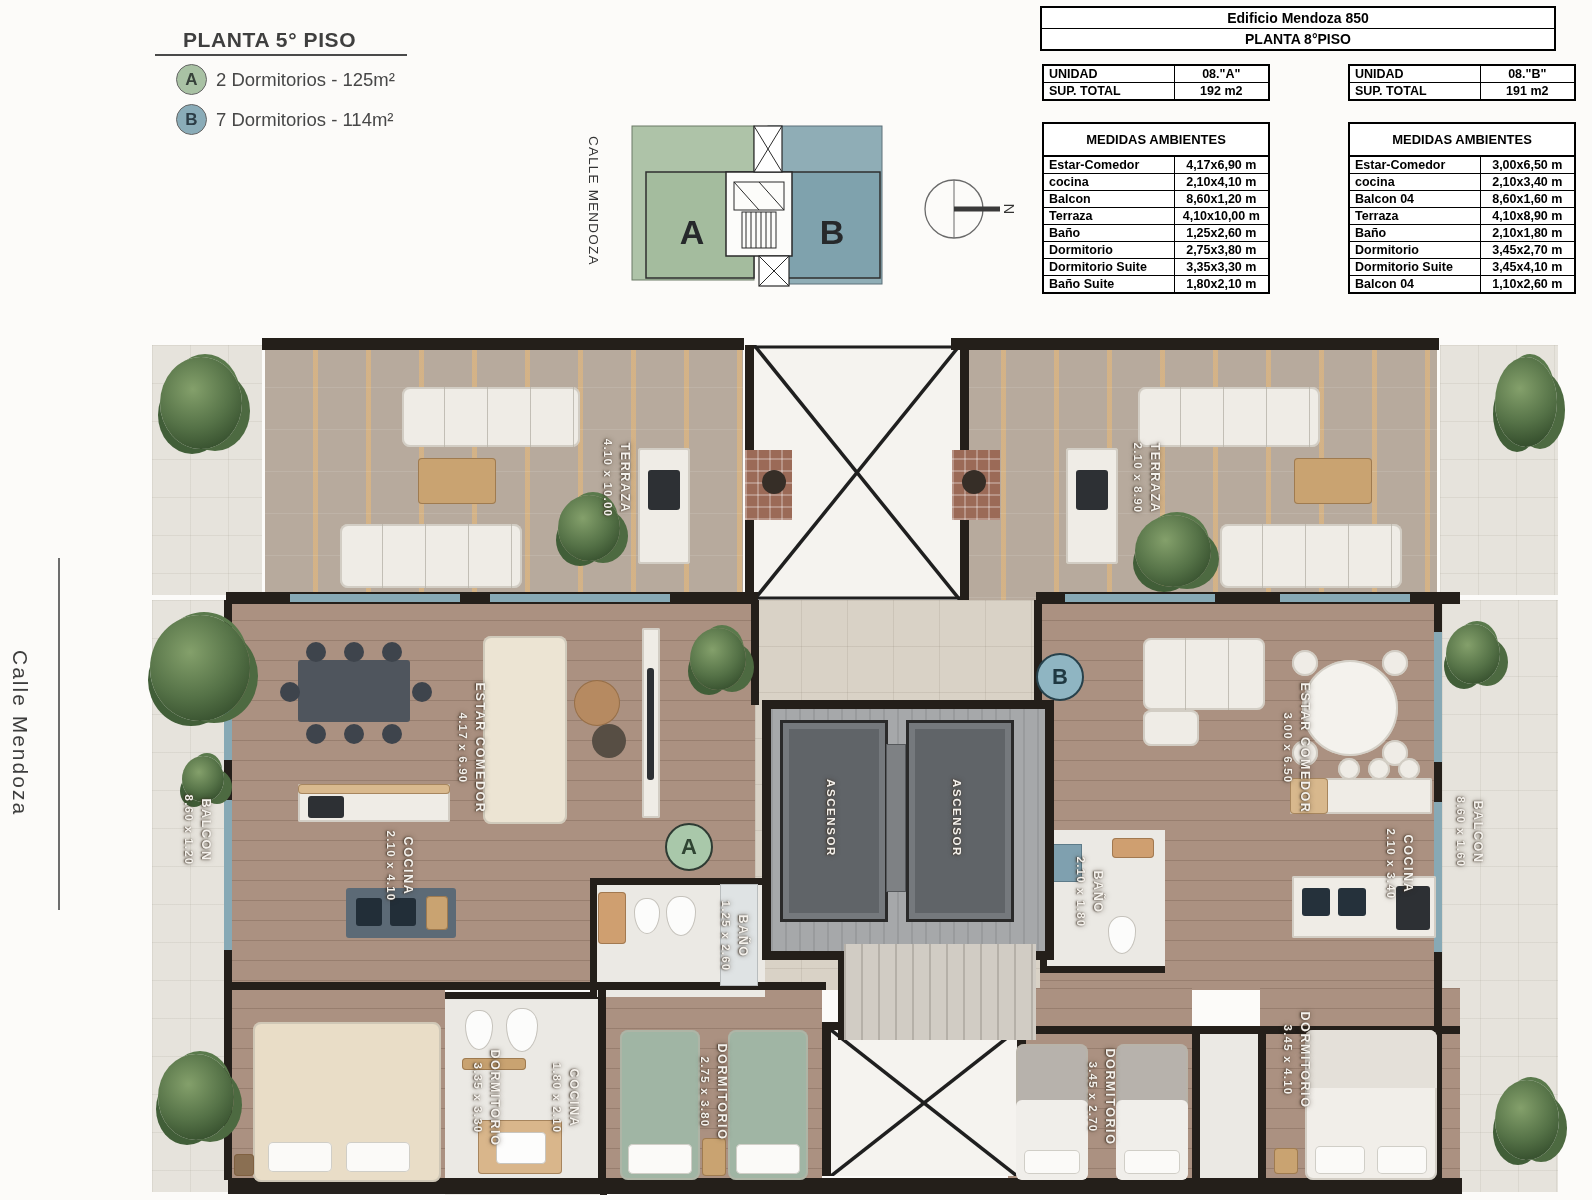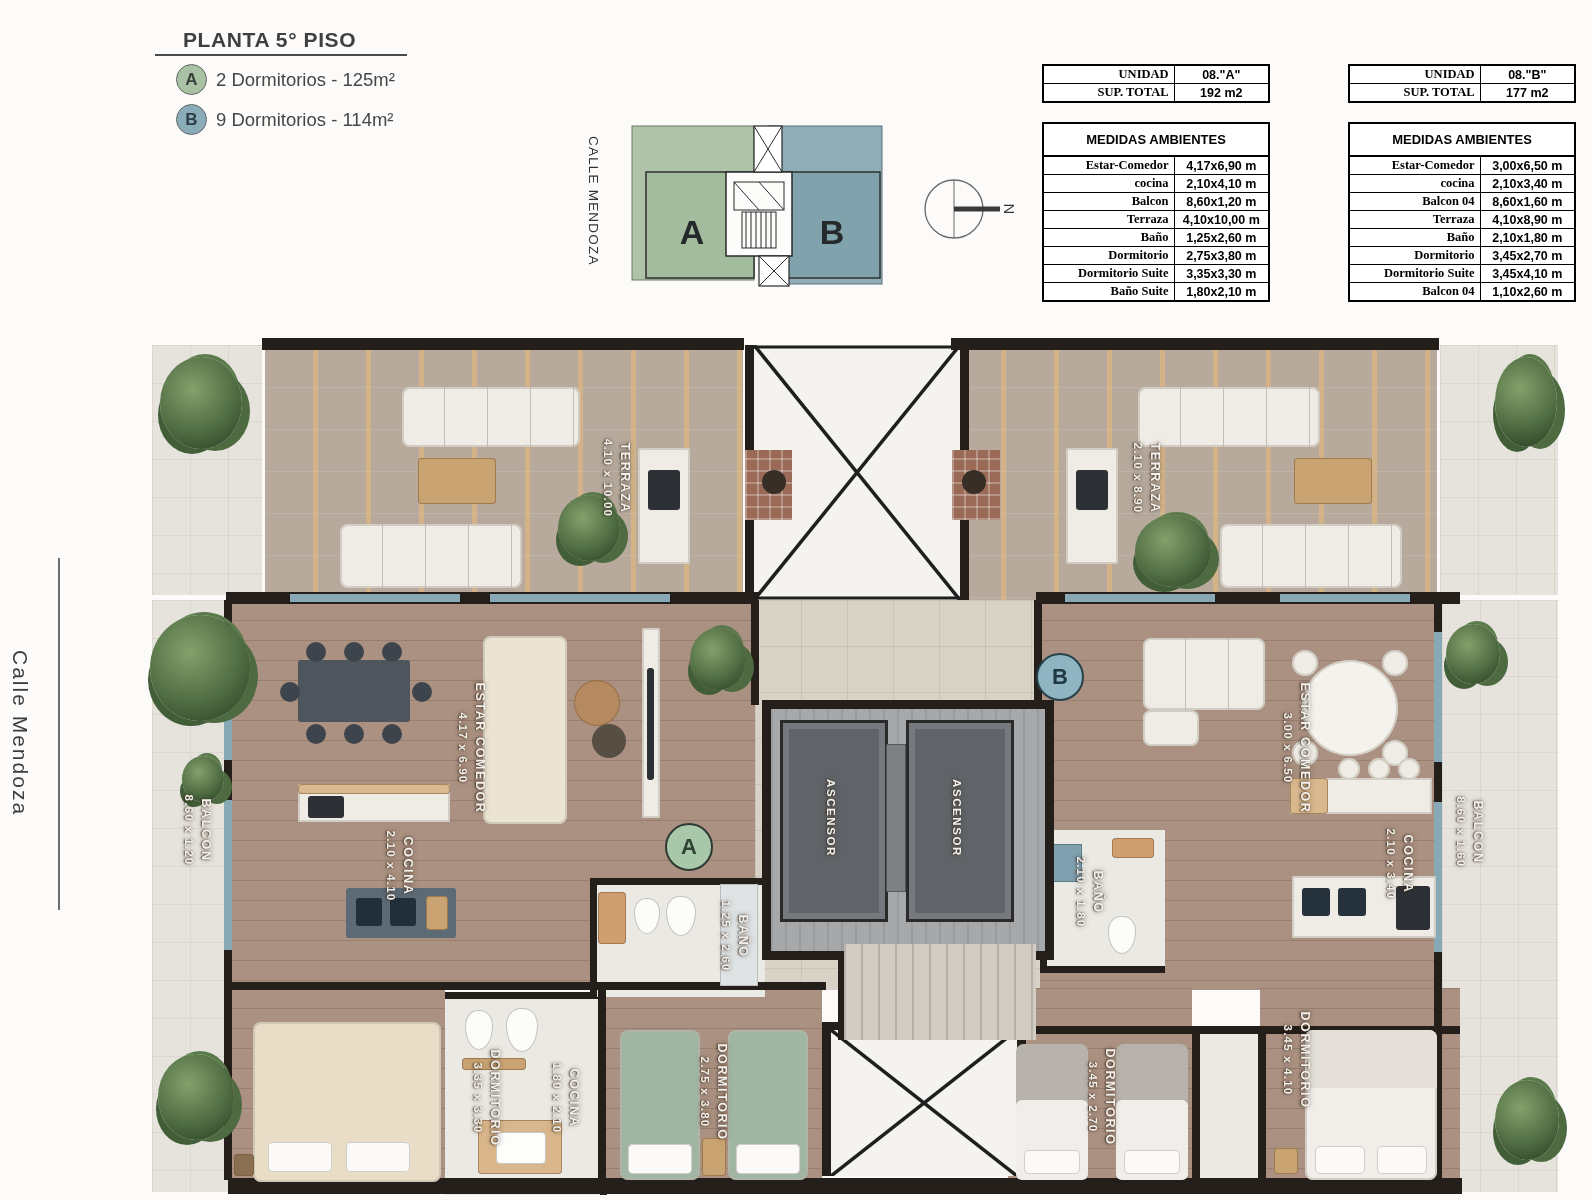--- a/index.html
+++ b/index.html
@@ -19,21 +19,21 @@
   .street-line{position:absolute;left:58px;top:558px;width:2px;height:352px;background:#6d6d6d;}
   
   svg.keyplan{position:absolute;left:618px;top:120px;}
   .kp-letter{font:bold 34px "Liberation Sans",sans-serif;fill:#26292b;text-anchor:middle;}
   svg.compass{position:absolute;left:922px;top:172px;}
   .compass-n{font:15px "Liberation Sans",sans-serif;fill:#333;text-anchor:middle;}
   
   .tbl{position:absolute;border-collapse:collapse;background:#fff;font-weight:bold;color:#000;border:2.5px solid #000;}
   .tbl td{border:1.4px solid #000;padding:1px 5px;font-size:12.5px;}
   .tbl.hdr td{text-align:center;font-size:14px;padding:2px 4px;}
-  .tbl .nm{text-align:right;width:58%;font-family:Liberation Serif, serif;}
+  .tbl .nm{text-align:left;width:58%;}
   .tbl .vl{text-align:center;}
   .tbl .ttl{text-align:center;font-size:13px;padding:8px 4px;border-bottom:2.5px solid #000;}
   
   .plan{position:absolute;left:150px;top:332px;width:1412px;height:866px;}
   .z{position:absolute;}
   .tile{background:#e6e3dc;background-image:
         repeating-linear-gradient(to right,rgba(150,145,130,.14) 0 1px,transparent 1px 38px),
         repeating-linear-gradient(to bottom,rgba(150,145,130,.14) 0 1px,transparent 1px 38px);}
   .terr{background:#b7aa9d;background-image:
         repeating-linear-gradient(to bottom,rgba(255,255,255,.10) 0 1px,transparent 1px 42px),
@@ -83,21 +83,21 @@
 
   <div class="page-title">PLANTA 5° PISO</div>
   <div class="title-rule"></div>
   <div class="legend">
     <div class="legend-item">
       <span class="lg-badge lg-a">A</span>
       <span>2 Dormitorios - 125m²</span>
     </div>
     <div class="legend-item">
       <span class="lg-badge lg-b">B</span>
-      <span>9 Dormitorios - 114m²</span>
+      <span>7 Dormitorios - 114m²</span>
     </div>
   </div>
 
   <div class="street-top">CALLE MENDOZA</div>
   <div class="street-left">Calle Mendoza</div>
   <div class="street-line"></div>
 
   <svg class="keyplan" width="276" height="172" viewBox="0 0 276 172">
     <rect x="14" y="6" width="122" height="154" fill="#aec3a8" stroke="#6a7a66" stroke-width="1"></rect>
     <rect x="150" y="6" width="114" height="158" fill="#8fadb6" stroke="#5d717b" stroke-width="1"></rect>
@@ -126,20 +126,30 @@
     <text class="kp-letter" x="214" y="124">B</text>
   </svg>
 
   <svg class="compass" width="100" height="76" viewBox="0 0 100 76">
     <circle cx="32" cy="37" r="29" fill="none" stroke="#6a6a6a" stroke-width="1.3"></circle>
     <line x1="32" y1="8" x2="32" y2="66" stroke="#6a6a6a" stroke-width="1"></line>
     <line x1="32" y1="37" x2="78" y2="37" stroke="#3a3a3a" stroke-width="5"></line>
     <text class="compass-n" transform="rotate(90 87 37)" x="87" y="42">N</text>
   </svg>
 
+  <table class="tbl hdr" style="left:1040px;top:6px;width:516px;">
+    <tbody>
+        <tr>
+          <td>Edificio Mendoza 850</td>
+        </tr>
+    <tr>
+          <td>PLANTA 8°PISO</td>
+        </tr>
+  </tbody>
+    </table>
 
   <table class="tbl" style="left:1042px;top:64px;width:228px;">
     <tbody>
         <tr>
           <td class="nm">UNIDAD</td>
         <td class="vl">08."A"</td>
         </tr>
     <tr>
           <td class="nm">SUP. TOTAL</td>
         <td class="vl">192 m2</td>
@@ -147,21 +157,21 @@
   </tbody>
     </table>
   <table class="tbl" style="left:1348px;top:64px;width:228px;">
     <tbody>
         <tr>
           <td class="nm">UNIDAD</td>
         <td class="vl">08."B"</td>
         </tr>
     <tr>
           <td class="nm">SUP. TOTAL</td>
-        <td class="vl">177 m2</td>
+        <td class="vl">191 m2</td>
         </tr>
   </tbody>
     </table>
 
   <table class="tbl" style="left:1042px;top:122px;width:228px;">
     <tbody>
         <tr>
           <td class="ttl" colspan="2">MEDIDAS AMBIENTES</td>
         </tr>
     <tr>

